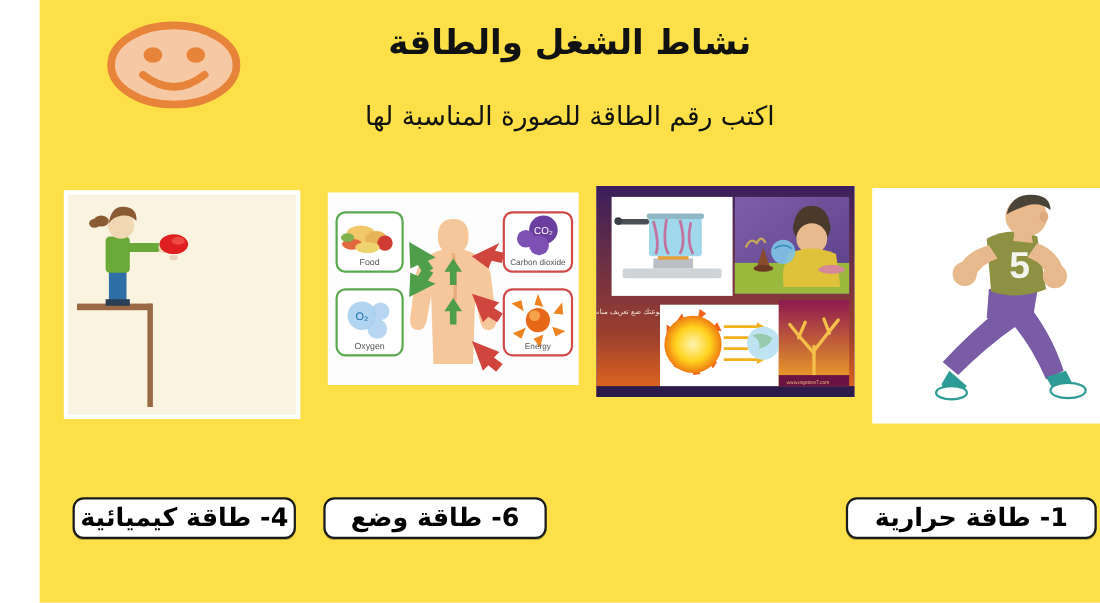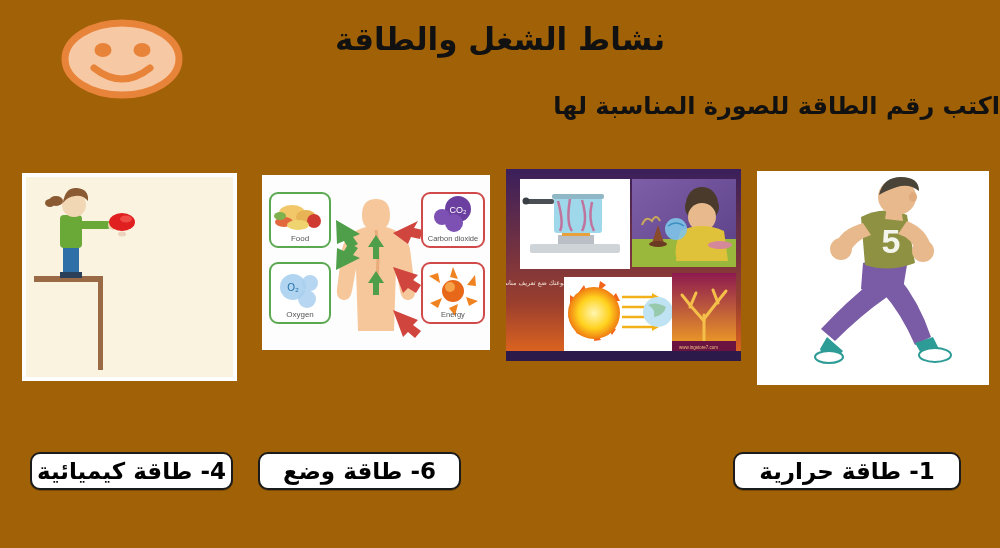--- a/index.html
+++ b/index.html
@@ -12,21 +12,22 @@
     width: 1000px;
     height: 548px;
     position: relative;
     overflow: hidden;
     font-family: "DejaVu Sans", "Liberation Sans", sans-serif;
     color: #000000;
   }
   .worksheet {
     position: absolute;
     inset: 0;
-    background: #a16207;
+    background: #fde047;
+    margin-left: 36px;
   }
 
   
   .smiley {
     position: absolute;
     left: 58px;
     top: 18px;
     width: 128px;
     height: 82px;
   }
@@ -41,23 +42,24 @@
     font-weight: bold;
     letter-spacing: 0px;
     line-height: 1.15;
     color: #111111;
   }
   .subtitle {
     position: absolute;
     left: 0;
     right: 0;
     top: 92px;
+    text-align: center;
     direction: rtl;
     font-size: 24px;
-    font-weight: bold;
+    font-weight: normal;
     line-height: 1.2;
     color: #111111;
   }
 
   
   .pictures {
     position: absolute;
     left: 0;
     top: 165px;
     width: 1000px;

